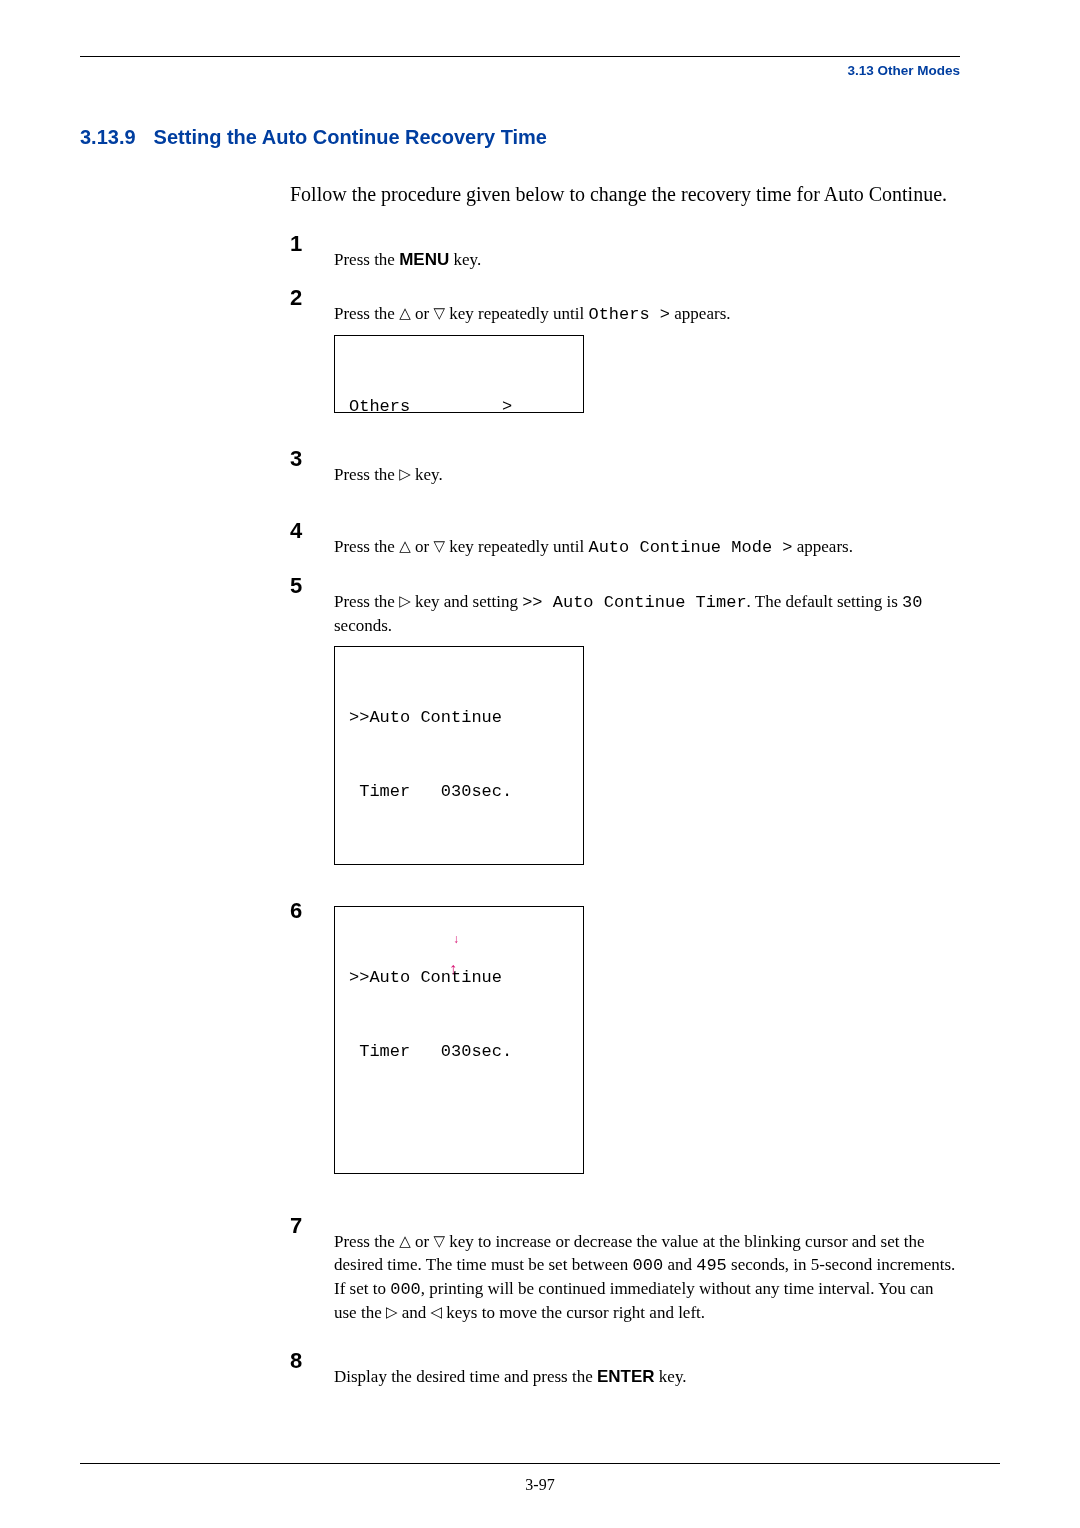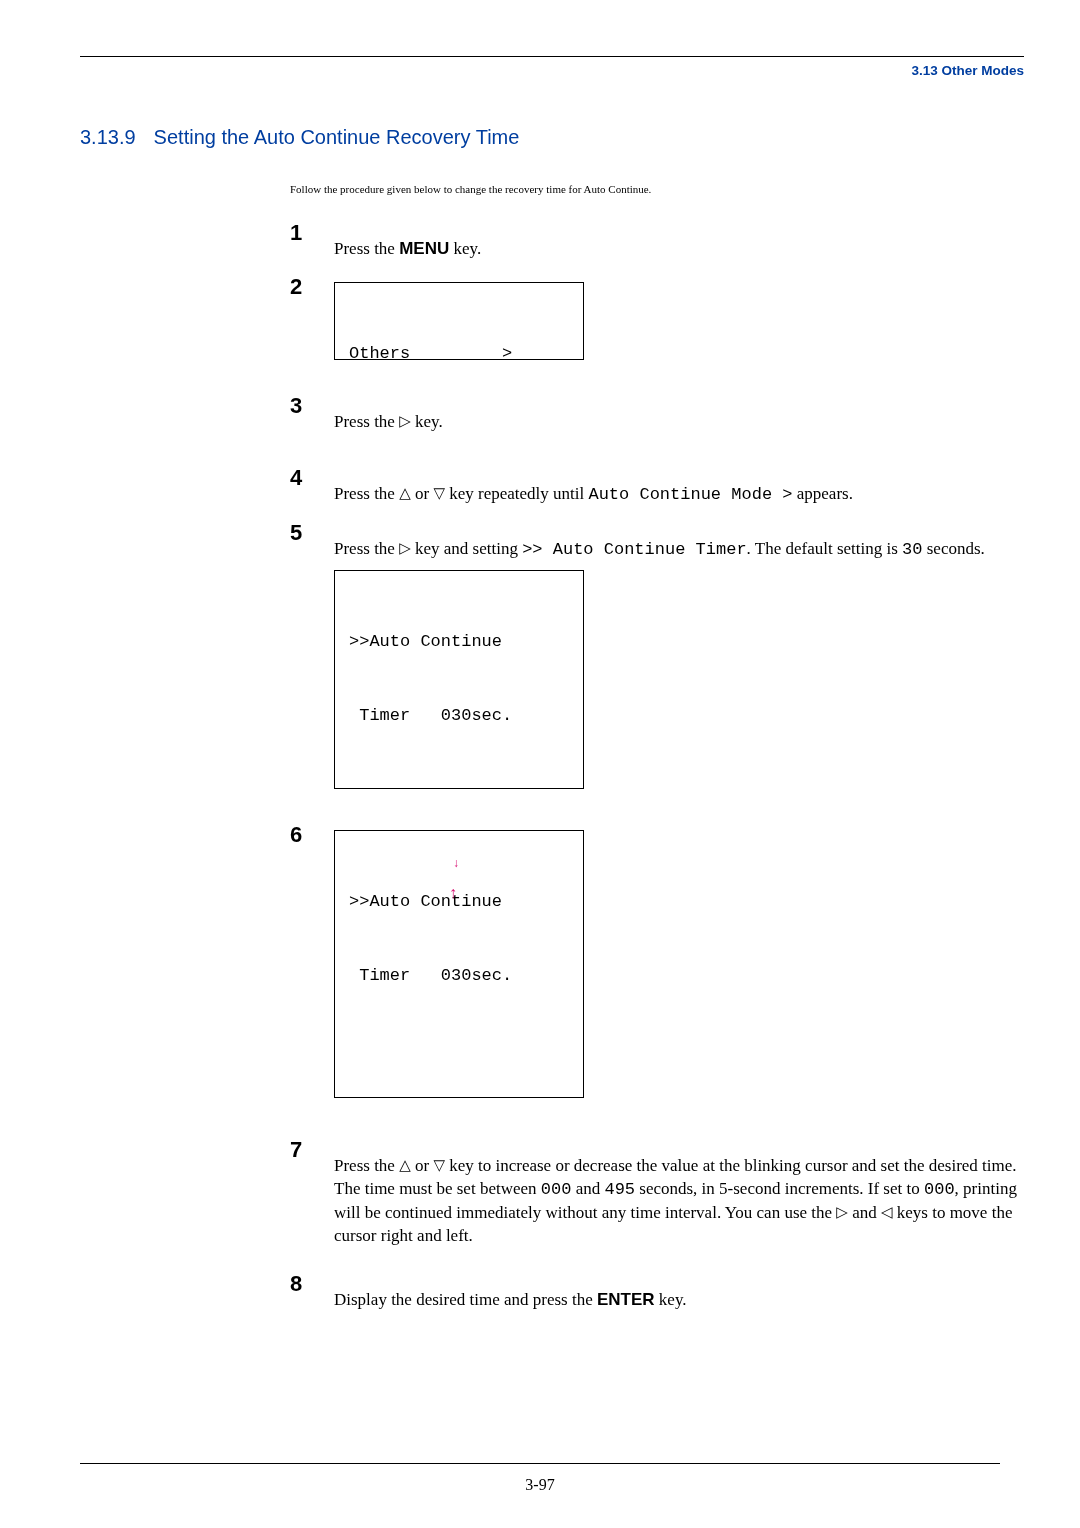--- a/index.html
+++ b/index.html
@@ -6,48 +6,48 @@
     margin: 0;
     padding: 0;
     background: #fff;
     font-family: "Times New Roman", Times, serif;
     color: #000;
     width: 1080px;
     height: 1528px;
     box-sizing: border-box;
   }
   .page {
-    padding: 56px 56px 40px 80px;
+    padding: 56px 120px 40px 80px;
     box-sizing: border-box;
     height: 100%;
     position: relative;
   }
   .rule-top {
     border-top: 1px solid #000;
     margin-bottom: 6px;
   }
   .header-right {
     text-align: right;
     color: #003ea0;
     font-family: Arial, Helvetica, sans-serif;
     font-weight: bold;
     font-size: 13.5px;
     margin-bottom: 48px;
   }
   .section-title {
     color: #003ea0;
     font-family: Arial, Helvetica, sans-serif;
-    font-weight: normal;
+    font-weight: bold;
     font-size: 20px;
     margin-bottom: 34px;
   }
   .section-number { margin-right: 18px; }
   .intro {
     margin-left: 210px;
-    font-size: 11px;
+    font-size: 20px;
     margin-bottom: 26px;
   }
   .steps { margin-left: 210px; }
   .step {
     display: flex;
     align-items: flex-start;
     margin-bottom: 6px;
   }
   .step-num {
     font-family: Arial, Helvetica, sans-serif;
@@ -124,20 +124,23 @@
       <div class="step-body">
         <p>
           <span>Press the </span><span class="key-bold">MENU</span><span> key.</span>
         </p>
       </div>
     </div>
 
     <div class="step">
       <div class="step-num">2</div>
       <div class="step-body">
+        <p>
+          <span>Press the </span><span class="tri">△</span><span> or </span><span class="tri">▽</span><span> key repeatedly until </span><span class="mono">Others &gt;</span><span> appears.</span>
+        </p>
         <div class="lcd tall">
           <span class="line">Others         &gt;</span>
           <span class="line"> </span>
         </div>
       </div>
     </div>
 
     <div class="step">
       <div class="step-num">3</div>
       <div class="step-body">

